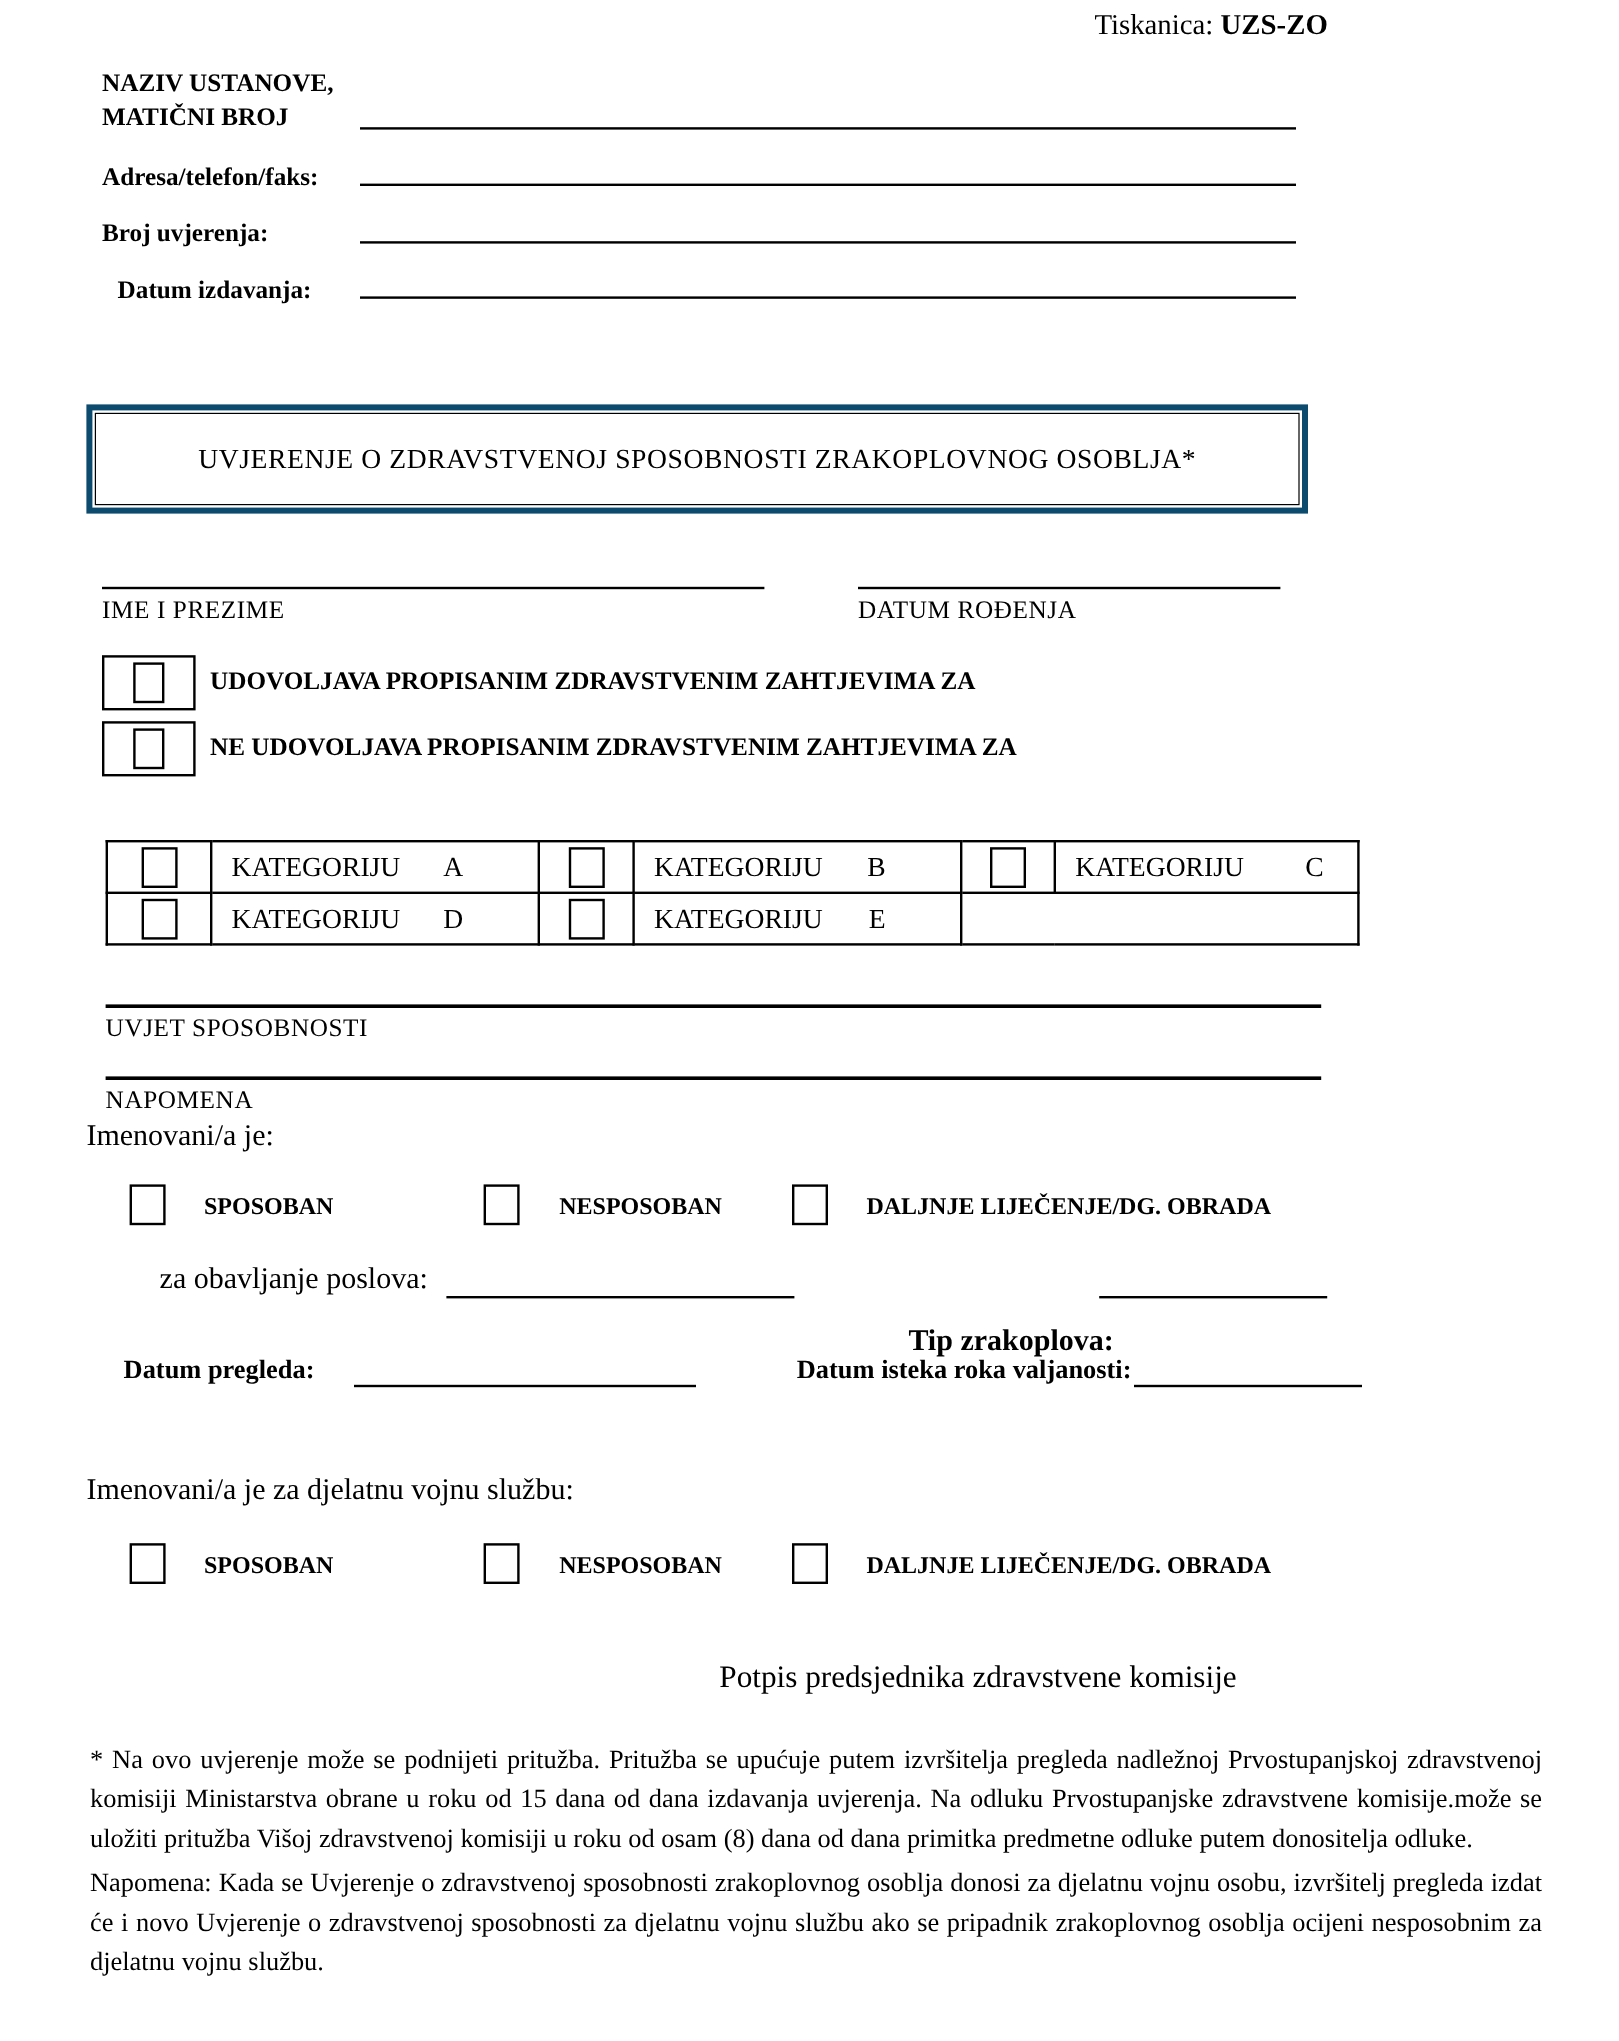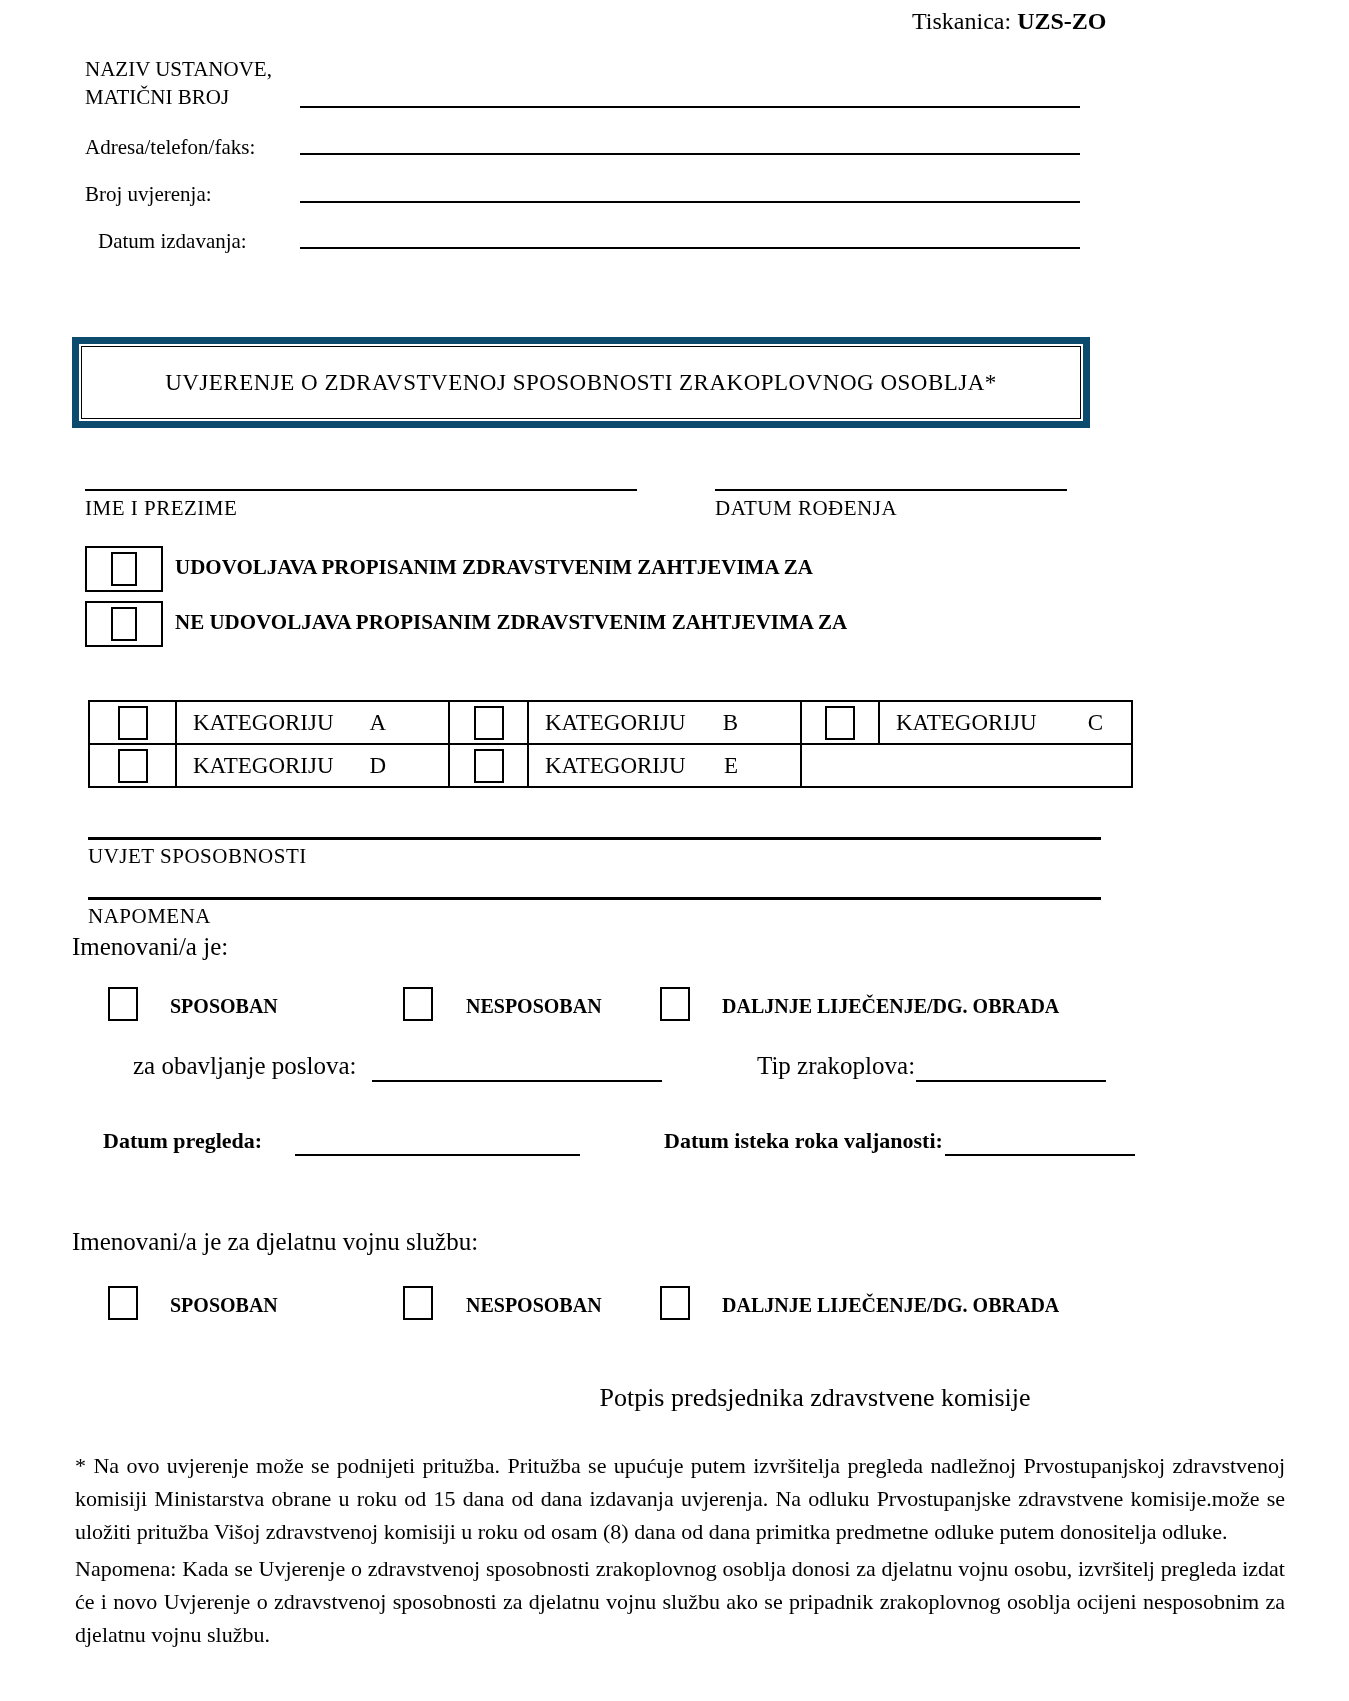--- a/index.html
+++ b/index.html
@@ -9,27 +9,27 @@
     background:#ffffff;
     font-family:"Liberation Serif", serif;
     color:#000;
     overflow:hidden;
   }
   .abs{position:absolute;}
   
   .tiskanica{top:8px;left:912px;font-size:24px;white-space:nowrap;}
   .tiskanica b{font-weight:bold;}
   
-  .hlabel{font-weight:normal;font-size:21px;white-space:nowrap;}
+  .hlabel{font-weight:bold;font-size:21px;white-space:nowrap;}
   .fill-line{border-bottom:2px solid #000;height:0;}
   .fl-top{left:300px;width:780px;}
   
   .title-box{
     left:72px;top:337px;width:1018px;height:91px;
-    border:7px solid #0c4a6e;padding:2px;box-sizing:border-box;
+    border:5px solid #0c4a6e;padding:2px;box-sizing:border-box;
   }
   .title-inner{
     width:100%;height:100%;border:1px solid #000;box-sizing:border-box;
     display:flex;align-items:center;justify-content:center;
   }
   .title-text{font-size:23px;letter-spacing:0.5px;white-space:nowrap;}
   
   .caption{font-size:21px;letter-spacing:0.5px;}
   
   .big-cb{
@@ -171,21 +171,21 @@
 
   <div class="abs opt-cb" style="left:108px;top:987px;"></div>
   <div class="abs opt-label" style="left:170px;top:995px;">SPOSOBAN</div>
   <div class="abs opt-cb" style="left:403px;top:987px;"></div>
   <div class="abs opt-label" style="left:466px;top:995px;">NESPOSOBAN</div>
   <div class="abs opt-cb" style="left:660px;top:987px;"></div>
   <div class="abs opt-label" style="left:722px;top:995px;">DALJNJE LIJEČENJE/DG. OBRADA</div>
 
   <div class="abs plain" style="left:133px;top:1052px;">za obavljanje poslova:</div>
   <div class="abs blank" style="left:372px;top:1056px;width:290px;"></div>
-  <div class="abs plain" style="left:757px;top:1052px;">Tip zrakoplova:</div>
+  <div class="abs plain" style="left:757px;top:1104px;font-weight:bold;">Tip zrakoplova:</div>
   <div class="abs blank" style="left:916px;top:1056px;width:190px;"></div>
 
   <div class="abs dlabel" style="left:103px;top:1128px;">Datum pregleda:</div>
   <div class="abs blank" style="left:295px;top:1130px;width:285px;"></div>
   <div class="abs dlabel" style="left:664px;top:1128px;">Datum isteka roka valjanosti:</div>
   <div class="abs blank" style="left:945px;top:1130px;width:190px;"></div>
 
   <div class="abs plain" style="left:72px;top:1228px;">Imenovani/a je za djelatnu vojnu službu:</div>
 
   <div class="abs opt-cb" style="left:108px;top:1286px;"></div>

